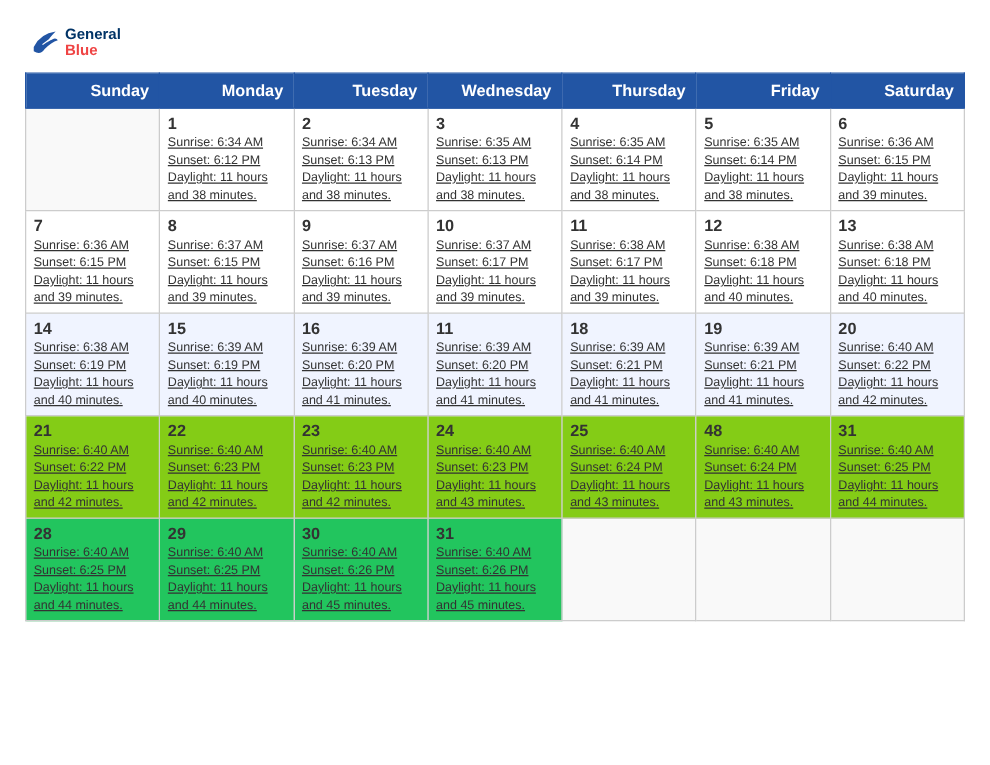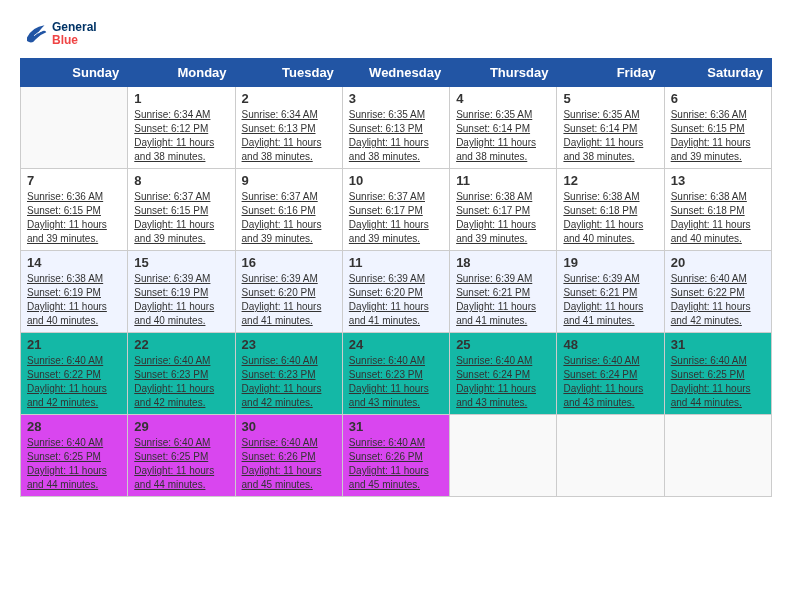--- a/index.html
+++ b/index.html
@@ -78,22 +78,22 @@
       font-size: 10px;
       color: #333;
       line-height: 1.4;
       text-decoration: underline;
     }
     .empty-cell {
       background: #f9f9f9 !important;
     }
     .calendar tr:nth-child(2) td { background: #fff; }
     .calendar tr:nth-child(3) td { background: #f0f4ff; margin-top: 44px; }
-    .calendar tr:nth-child(4) td { background: #14b8a6; }
-    .calendar tr:nth-child(5) td { background: #d946ef; }
+    .calendar tr:nth-child(4) td { background: #84cc16; }
+    .calendar tr:nth-child(5) td { background: #22c55e; }
     .calendar tr:nth-child(6) td { background: #fff; }
     .calendar tr:nth-child(7) td { background: #f0f4ff; }
   </style>
 </head>
 <body>
 
 <div class="header">
   <div class="logo">
     <svg class="logo-bird" viewBox="0 0 32 32" xmlns="http://www.w3.org/2000/svg">
       <path d="M8 20 Q14 8 28 6 Q22 12 20 16 Q28 10 30 14 Q24 16 18 22 Q14 28 8 24 Z" fill="#2255a4"></path>

